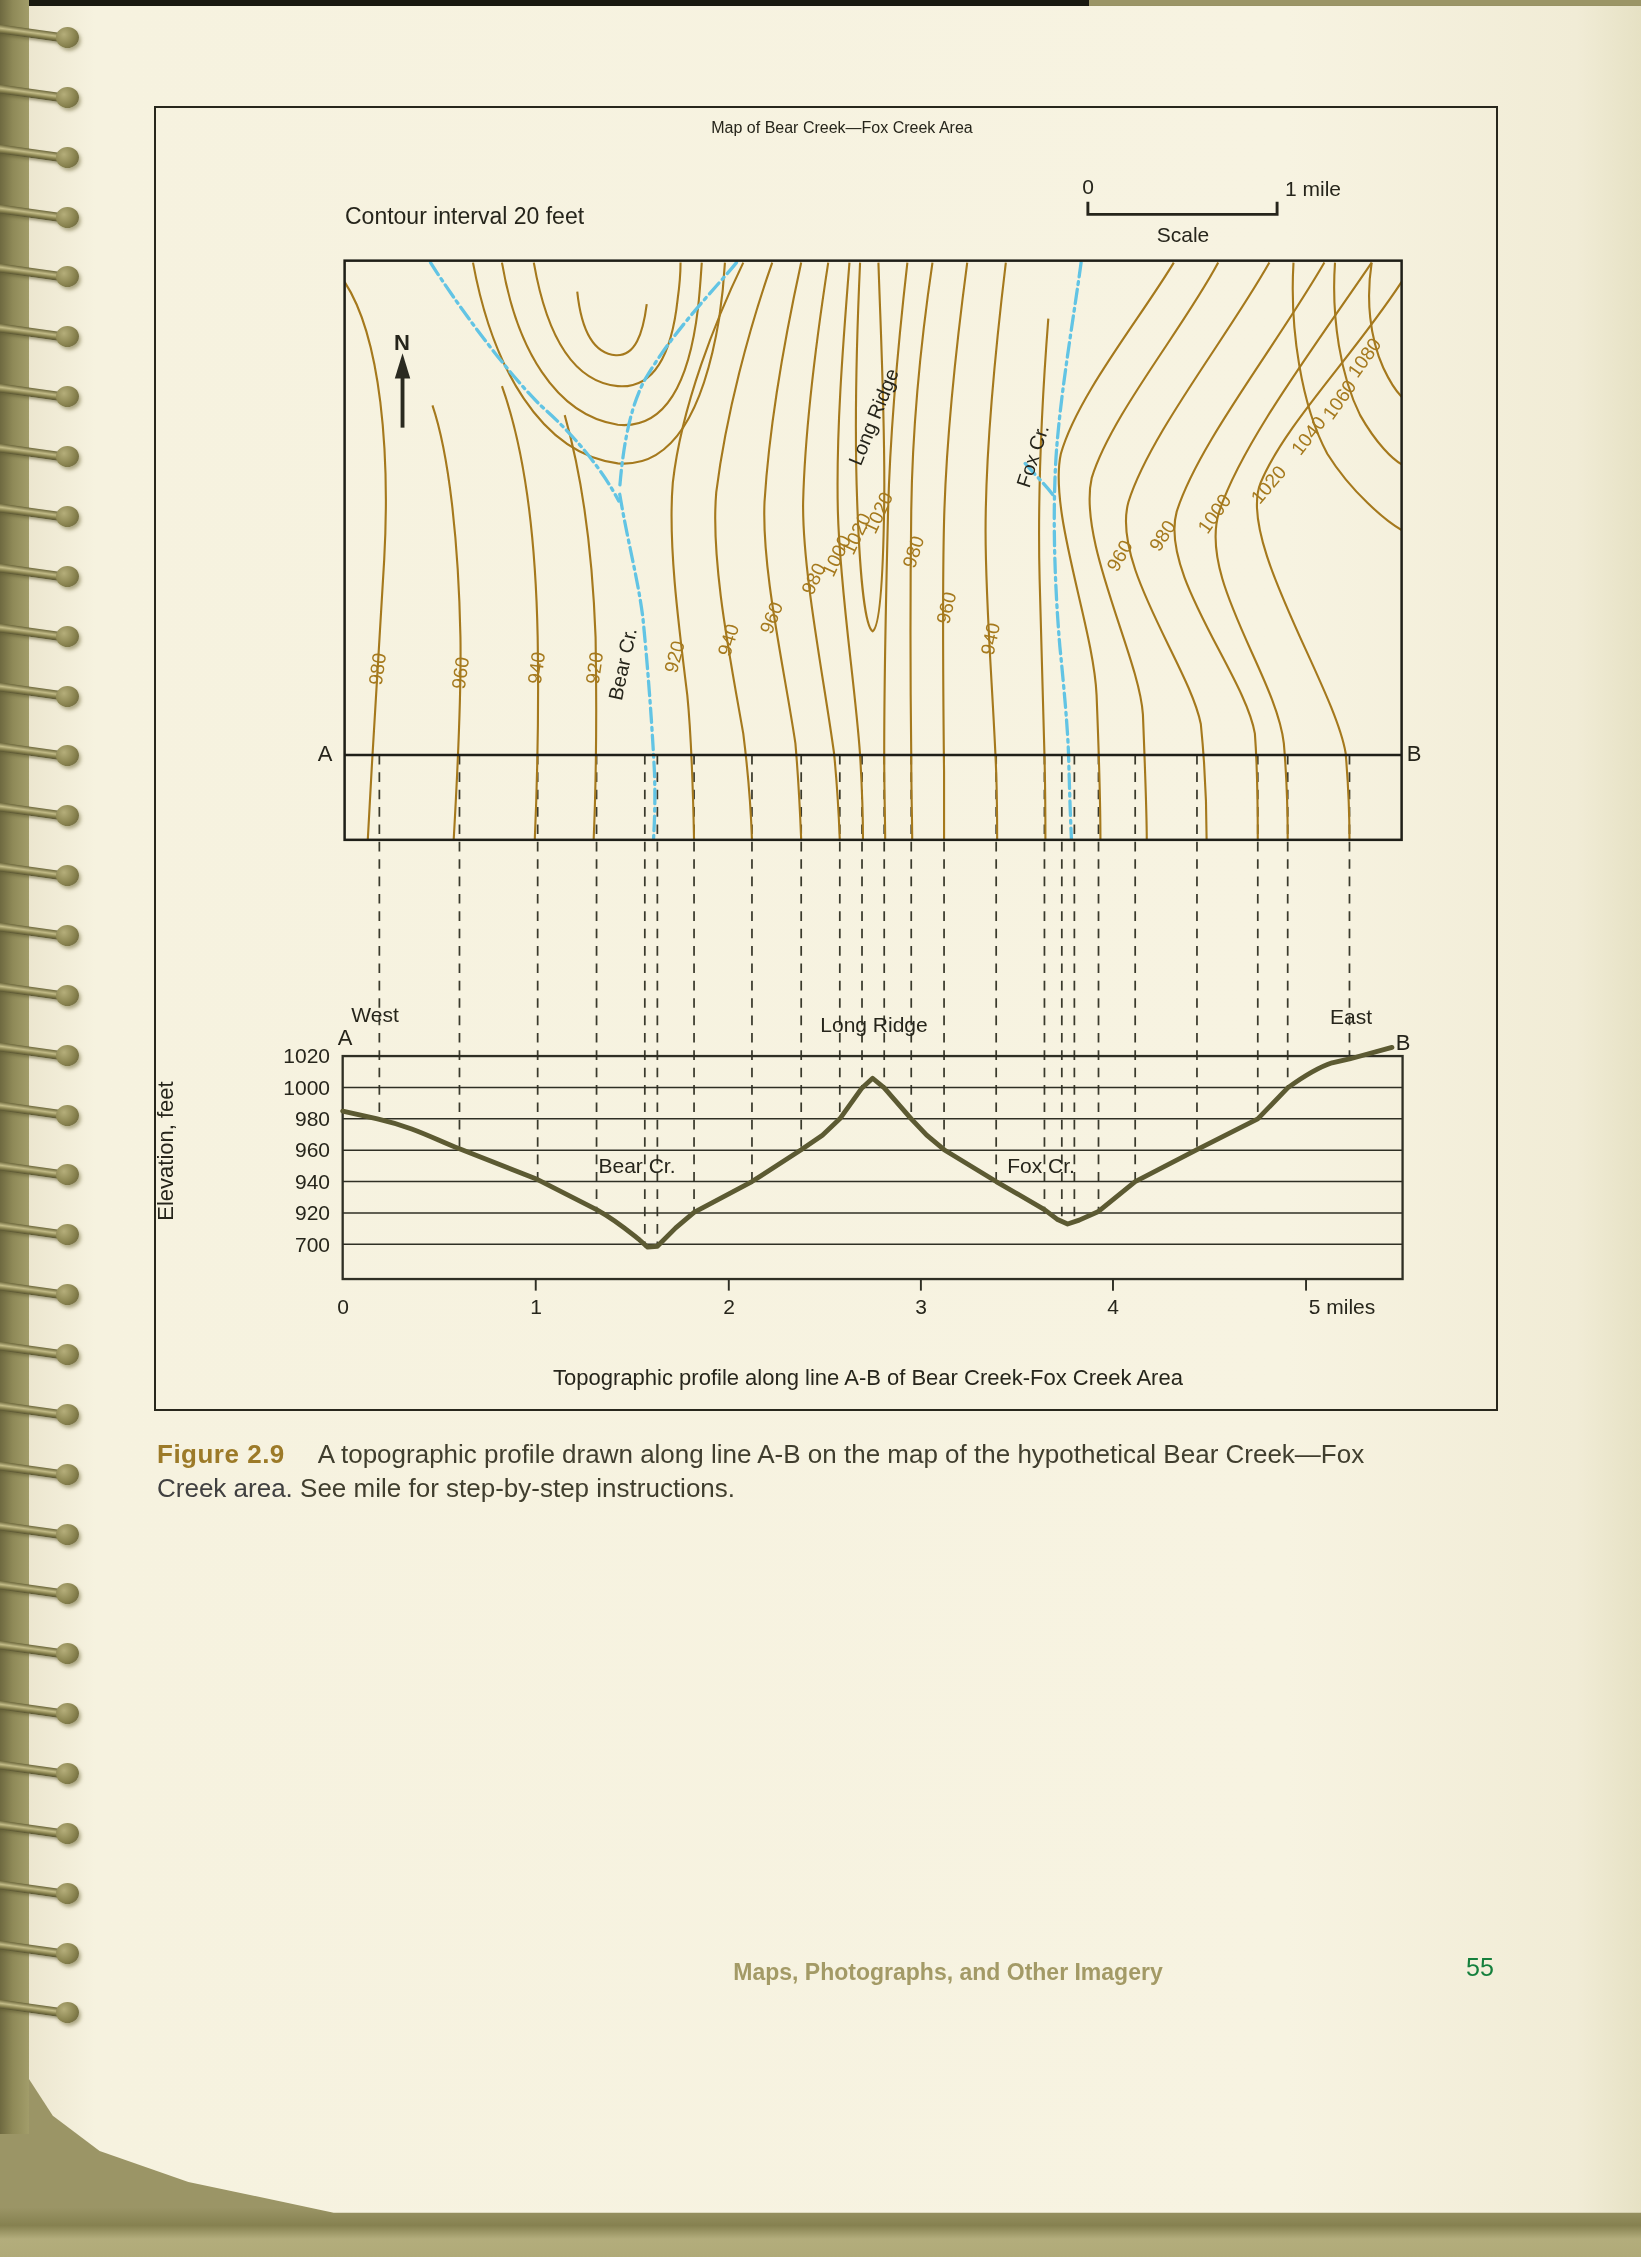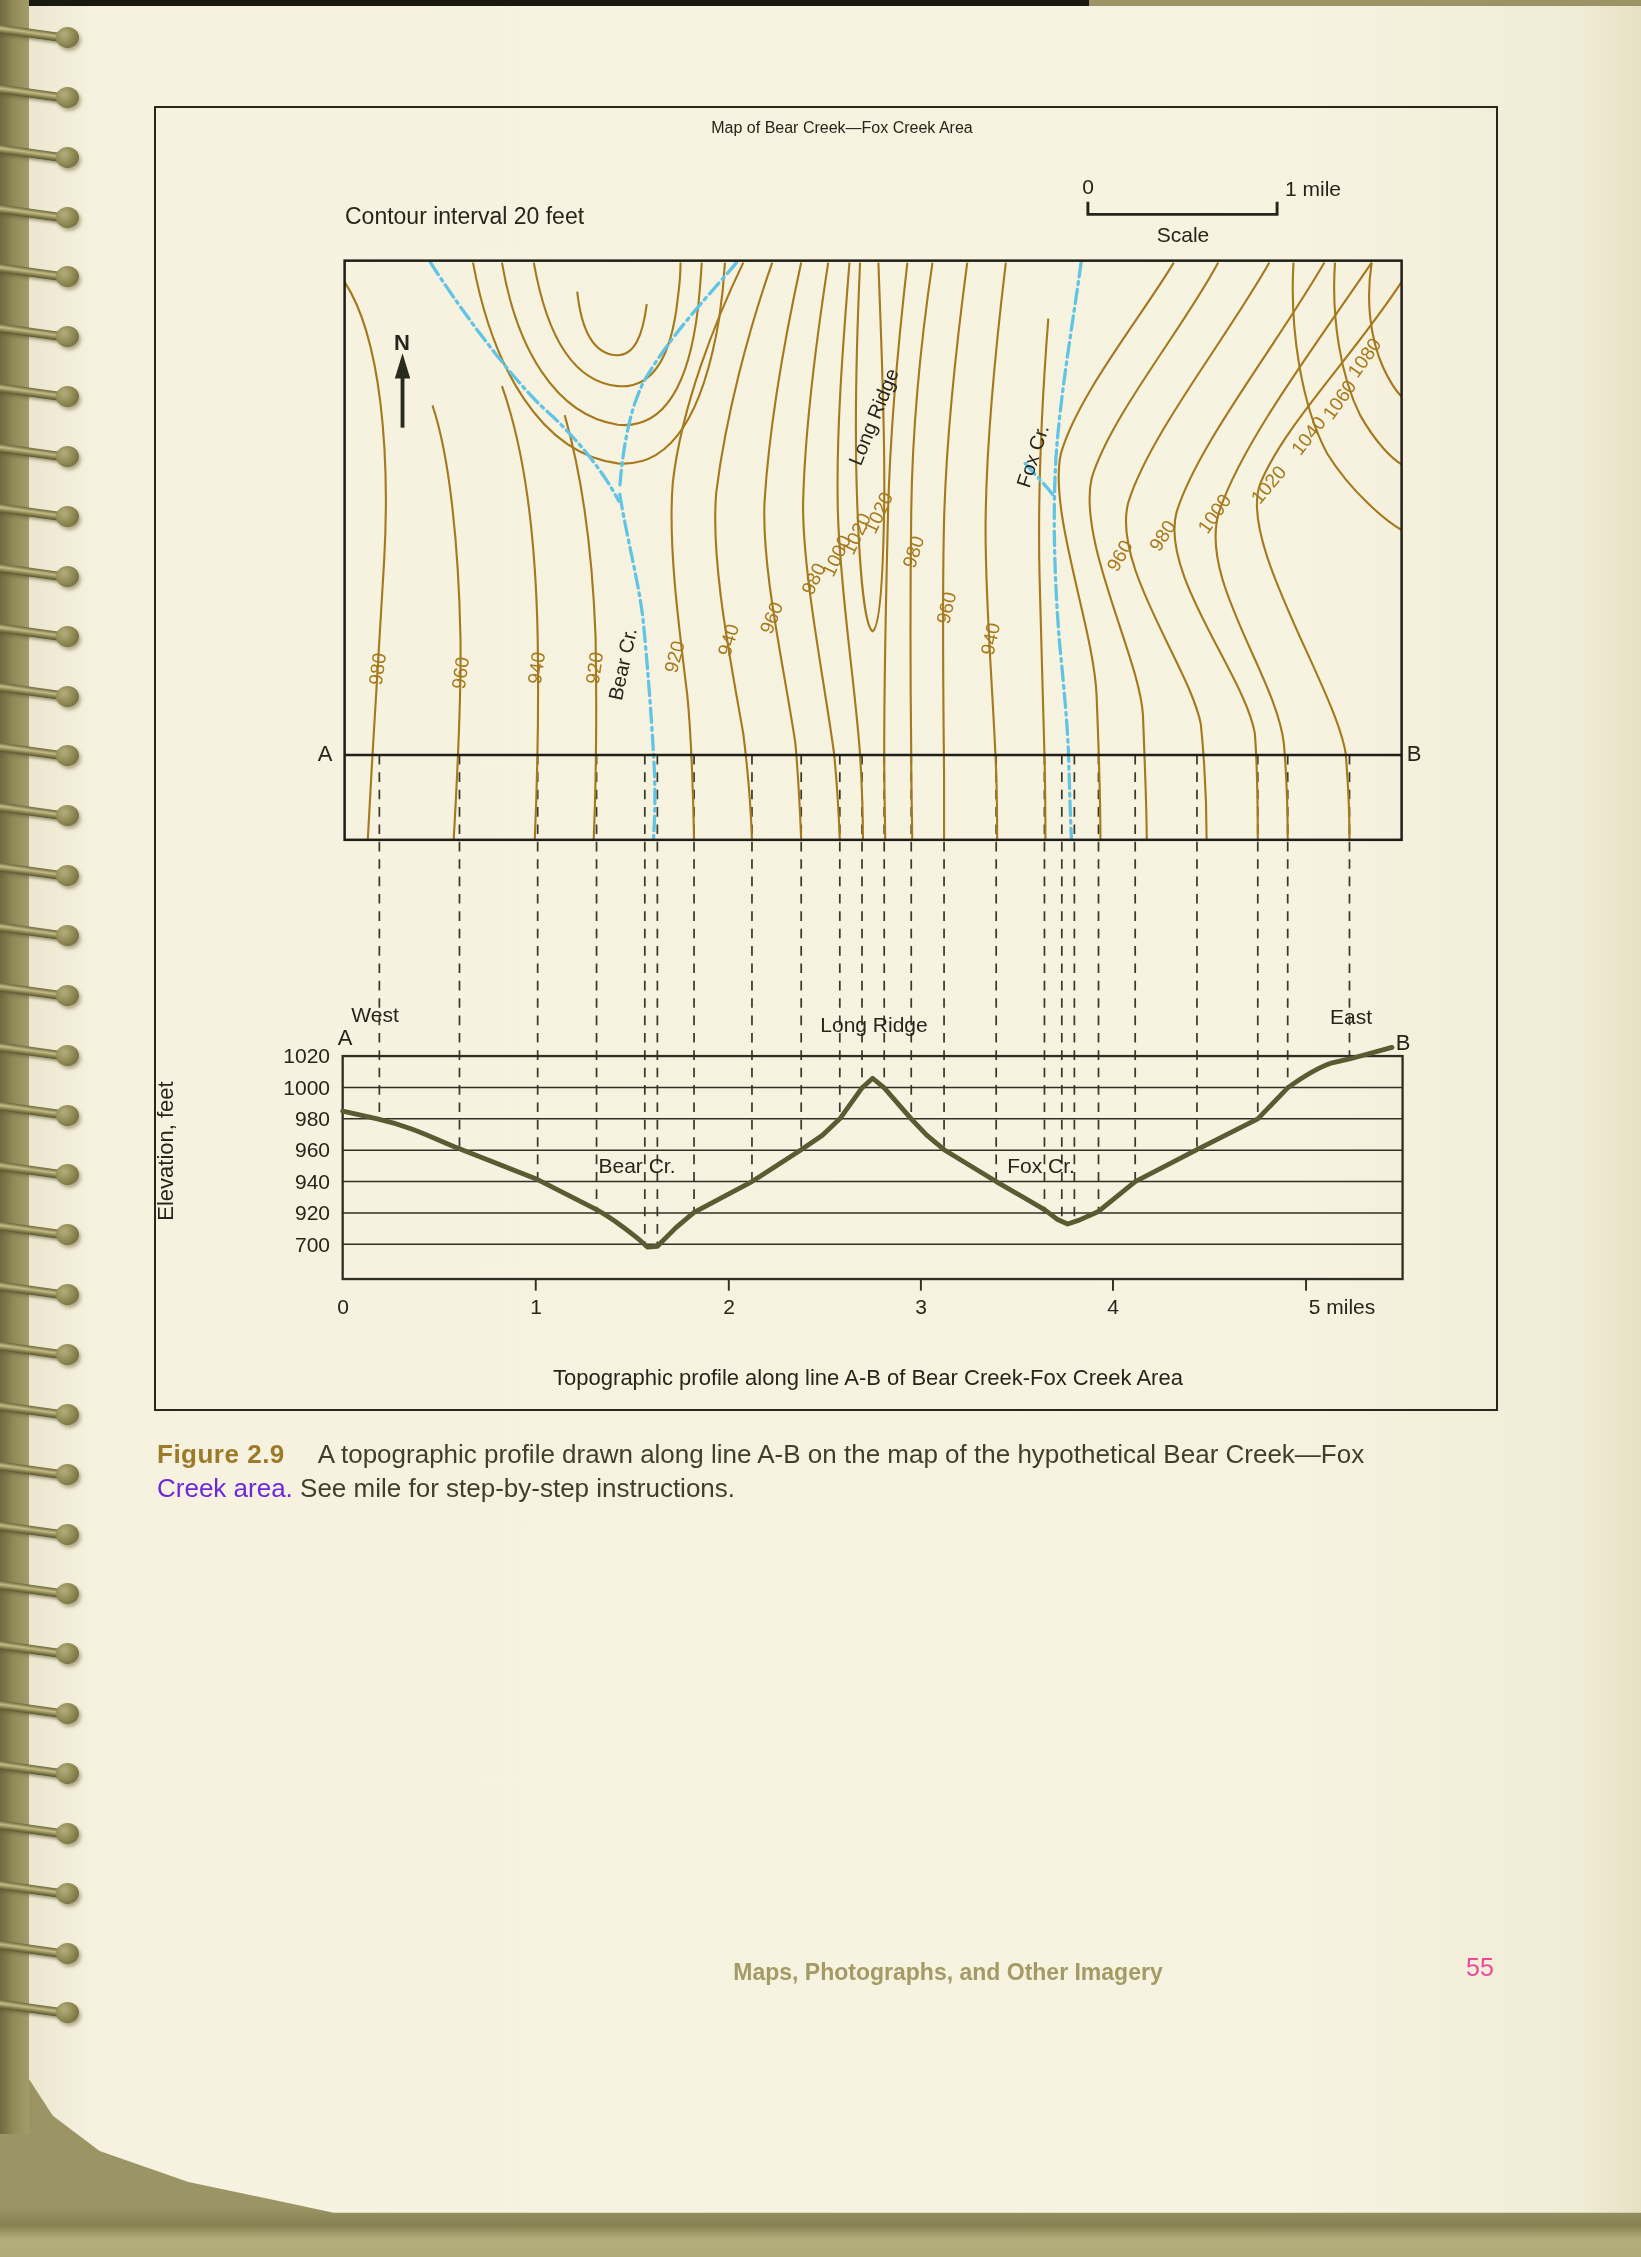--- a/index.html
+++ b/index.html
@@ -27,23 +27,23 @@
   .maplabel{position:absolute;white-space:nowrap;color:#a5791d;font-size:19.3px;
             transform:translate(-50%,-50%) rotate(var(--r));}
   .namelabel{position:absolute;white-space:nowrap;color:#26251b;font-size:20px;
             transform:translate(-50%,-50%) rotate(var(--r));}
   .yl{position:absolute;width:81px;text-align:right;color:#26251b;font-size:21px;
       transform:translate(0,-50%);}
   .xl{position:absolute;color:#26251b;font-size:21px;transform:translate(-50%,0);}
   .cap{position:absolute;left:157px;top:1437px;width:1284px;color:#403e2e;
        font-size:26px;line-height:34px;}
   .cap b.lead{color:#9c7a28;font-weight:bold;margin-right:33px;letter-spacing:0.5px;}
-  .cap .accent{color:#6d28d9;margin-top:20px;}
+  .cap .accent{color:#404040;margin-top:20px;}
   .footer{position:absolute;color:#a39a66;font-size:23px;transform:translate(-50%,-50%);}
-  .pagenum{position:absolute;color:#ec4899;font-size:25px;transform:translate(-50%,-50%);}
+  .pagenum{position:absolute;color:#15803d;font-size:25px;transform:translate(-50%,-50%);}
 </style>
 </head>
 <body>
 
 <div class="topsliver"></div>
 <div class="paper"></div>
 <div class="bindstrip"></div>
 <div id="coils">
     <div class="coil" style="left: -13.5px; top: 29px;"></div>
     <div class="coiltip" style="left: 56px; top: 27px;"></div>

